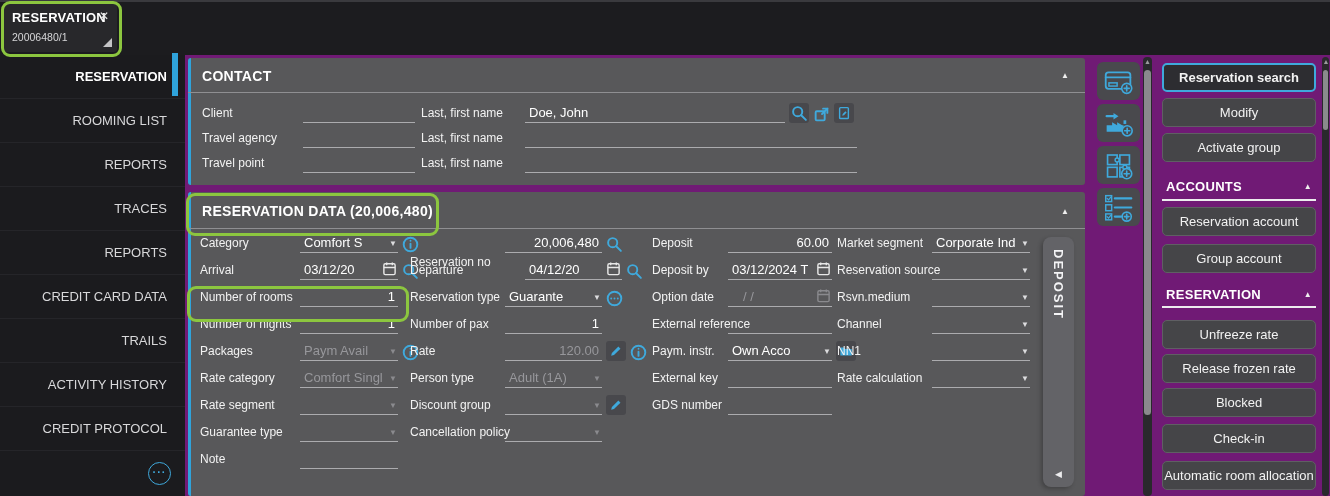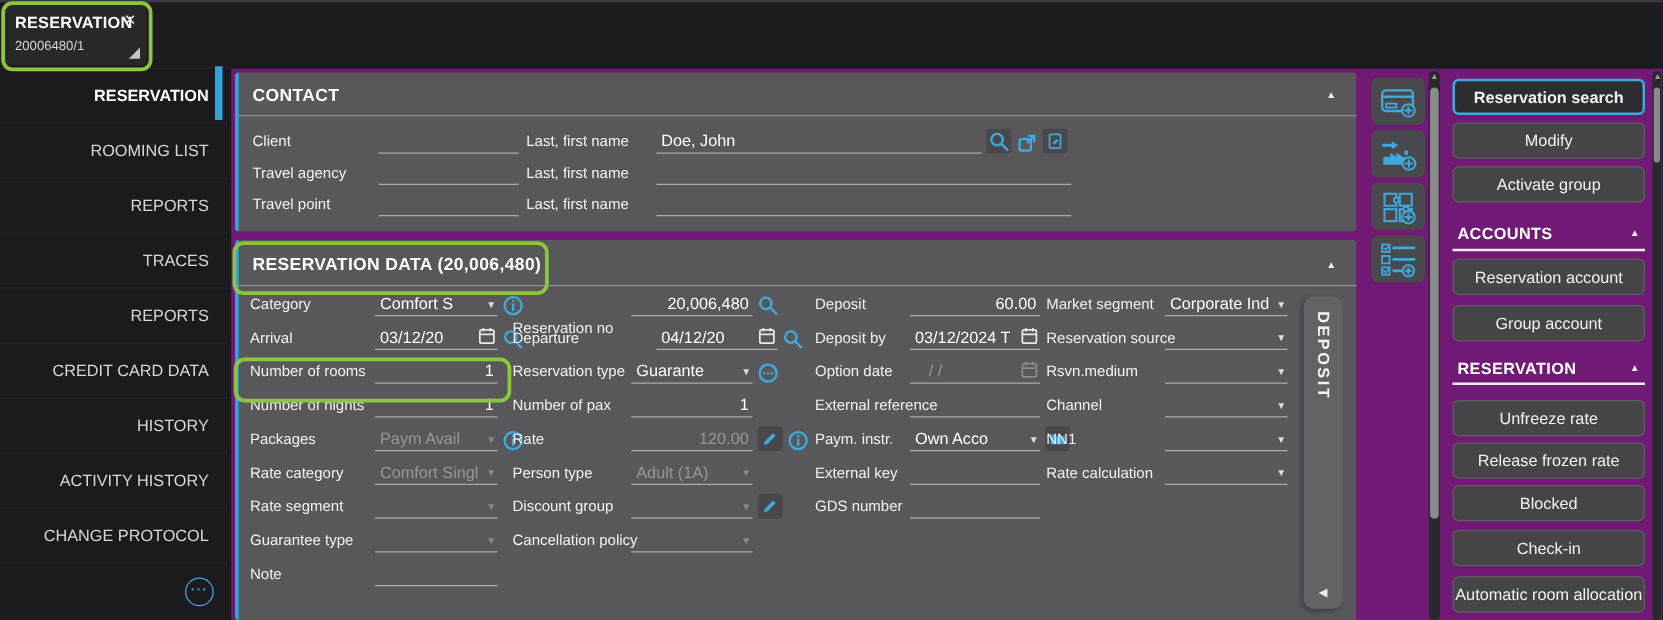--- a/index.html
+++ b/index.html
@@ -97,27 +97,27 @@
     <div class="sbi">
         <span>TRACES</span>
       </div>
     <div class="sbi">
         <span>REPORTS</span>
       </div>
     <div class="sbi">
         <span>CREDIT CARD DATA</span>
       </div>
     <div class="sbi">
-        <span>HISTORY</span>
+        <span>TRAILS</span>
       </div>
     <div class="sbi">
         <span>ACTIVITY HISTORY</span>
       </div>
     <div class="sbi">
-        <span>CHANGE PROTOCOL</span>
+        <span>CREDIT PROTOCOL</span>
       </div>
   </div>
   <div class="active-bar"></div>
   <div class="more-btn">
       <span>···</span>
     </div>
 
   <div class="panel" style="left:188px;top:58px;width:897px;height:127px;">
     <div class="phead" style="top:10px;">CONTACT</div>
     <span class="collapse" style="top:13px;">▲</span>

